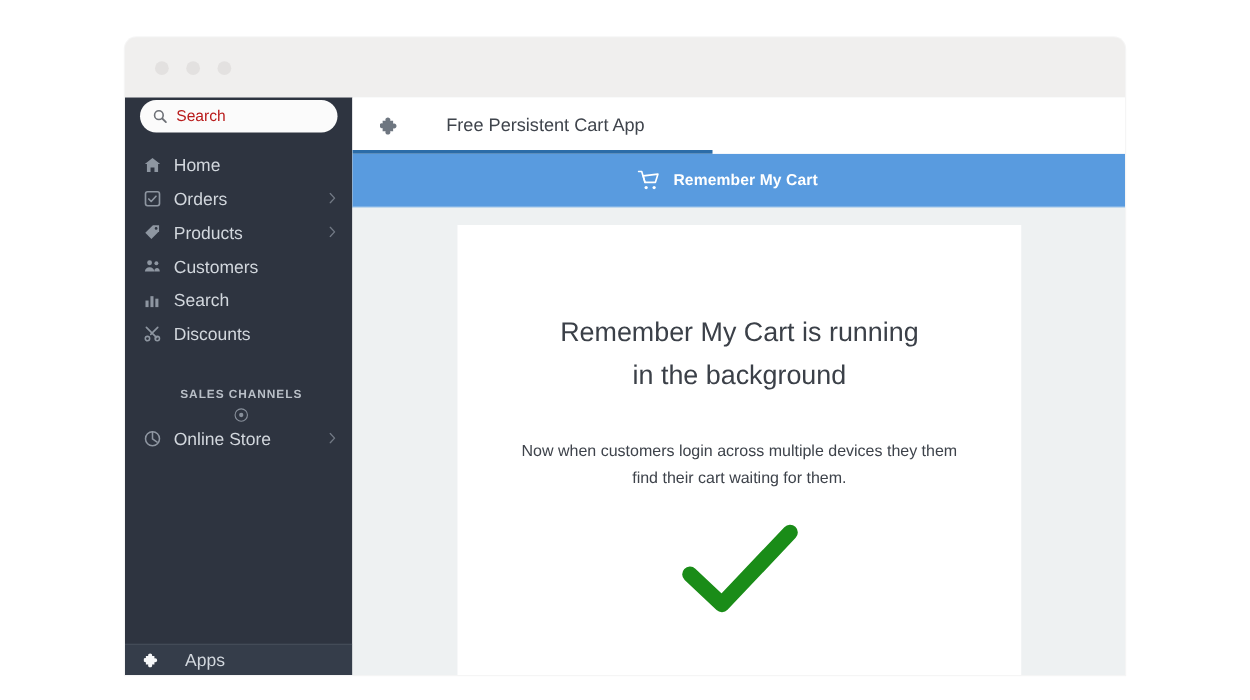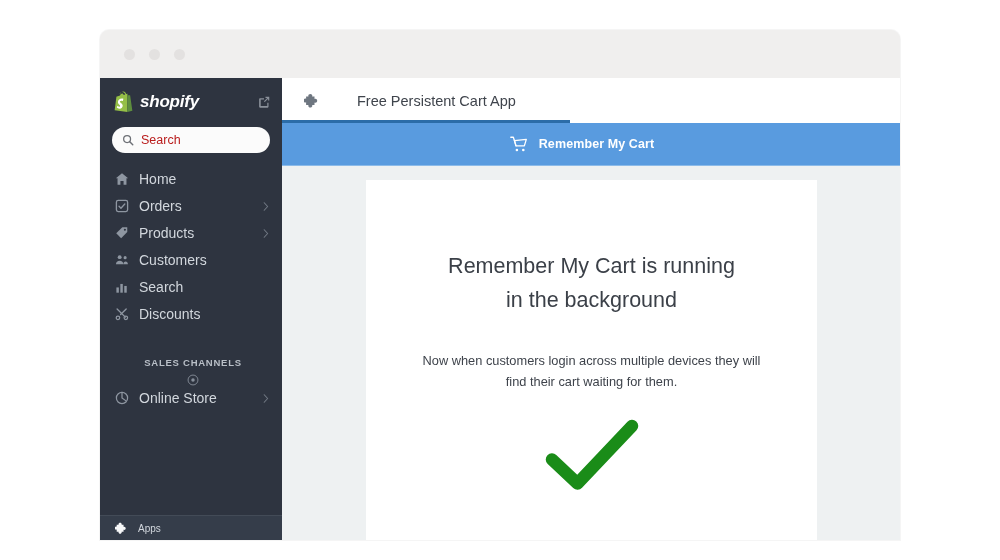--- a/index.html
+++ b/index.html
@@ -189,22 +189,22 @@
     height: 25px;
     background: #353d4a;
     border-top: 1px solid #434b57;
     display: flex;
     align-items: center;
     padding: 0 15px;
     box-sizing: border-box;
   }
   .footer-icon { width: 13px; height: 13px; flex: 0 0 auto; }
   .footer-label {
-    margin-left: 10px;
-    font-size: 10px;
+    margin-left: 20px;
+    font-size: 14px;
     color: #d2d7dd;
   }
 
   
   .main-pane {
     position: absolute;
     left: 182px;
     top: 0;
     width: 618px;
     height: 462px;
@@ -317,32 +317,20 @@
         <span class="dot"></span>
         <span class="dot"></span>
         <span class="dot"></span>
       </div>
     </div>
 
     <div class="app-body">
 
       <div class="sidebar">
 
-        <div class="brand-row">
-          <svg class="brand-bag" viewBox="0 0 24 27">
-            <path d="M6.8 3.2c.9-1.1 2.2-1.9 3.6-1.9 1.9 0 3.2 1.3 3.8 3.1l-2 .6c-.4-1.2-1-1.9-1.9-1.9-1.3 0-2.3 1.2-2.8 2.6L3.6 7C2.9 7.2 2.9 7.3 2.8 8L.6 24.9 17 27V3.5c-.3 0-.6.1-.9.2l-.7.2c-.5-1.6-1.6-3.1-3.4-3.1-1.9 0-3.4 1.2-4.4 2.7-.2-.1-.5-.2-.8-.3z" fill="#95bf47"></path>
-            <path d="M17 3.5V27l6.4-1.6L20.6 6c0-.2-.2-.4-.4-.4-.2 0-2.2-.2-2.2-.2s-1.4-1.4-1.6-1.5c-.1-.1-.3-.2-.4-.2l.1-.2h.9z" fill="#5e8e3e"></path>
-            <path d="M11.9 9.9l-.8 3s-.9-.5-2-.5c-1.6 0-1.7 1-1.7 1.3 0 1.4 3.6 1.9 3.6 5.1 0 2.5-1.6 4.1-3.7 4.1-2.6 0-3.9-1.6-3.9-1.6l.7-2.3s1.4 1.2 2.5 1.2c.8 0 1.1-.6 1.1-1 0-1.8-2.9-1.9-2.9-4.8 0-2.4 1.8-4.8 5.3-4.8 1.3 0 1.8.4 1.8.4z" fill="#fffffe"></path>
-          </svg>
-          <span class="brand-word">shopify</span>
-          <svg class="ext-link-icon" viewBox="0 0 16 16">
-            <path d="M2 3h6v1.6H3.6v8.8h8.8V9H14v5.4c0 .6-.5 1.1-1.1 1.1H2.6c-.6 0-1.1-.5-1.1-1.1V4.1C1.5 3.5 2 3 2.6 3z" fill="#c3c9d1"></path>
-            <path d="M10 1h5v5h-1.5V3.5L9 8 7.9 6.9l4.5-4.4H10z" fill="#c3c9d1"></path>
-          </svg>
-        </div>
 
         <div class="search-wrap">
           <div class="search-pill">
             <svg viewBox="0 0 16 16">
               <circle cx="6.8" cy="6.8" r="4.6" fill="none" stroke="#6d7076" stroke-width="1.7"></circle>
               <line x1="10.4" y1="10.4" x2="14.3" y2="14.3" stroke="#6d7076" stroke-width="1.9" stroke-linecap="round"></line>
             </svg>
             <span class="search-placeholder">Search</span>
           </div>
         </div>
@@ -482,21 +470,21 @@
           </div>
         </div>
 
         <div class="content-area">
           <div class="content-card">
             <h1 class="headline">
               <span>Remember My Cart is running</span><br>
               <span>in the background</span>
             </h1>
             <p class="subtext">
-              <span>Now when customers login across multiple devices they will</span><br>
+              <span>Now when customers login across multiple devices they them</span><br>
               <span>find their cart waiting for them.</span>
             </p>
             <div class="check-wrap">
               <svg width="96" height="74" viewBox="0 0 96 74">
                 <path d="M8 41.5 L33.5 65.5 L88 8" fill="none" stroke="#1a8c18" stroke-width="12.5" stroke-linecap="round" stroke-linejoin="round"></path>
               </svg>
             </div>
           </div>
         </div>
 

